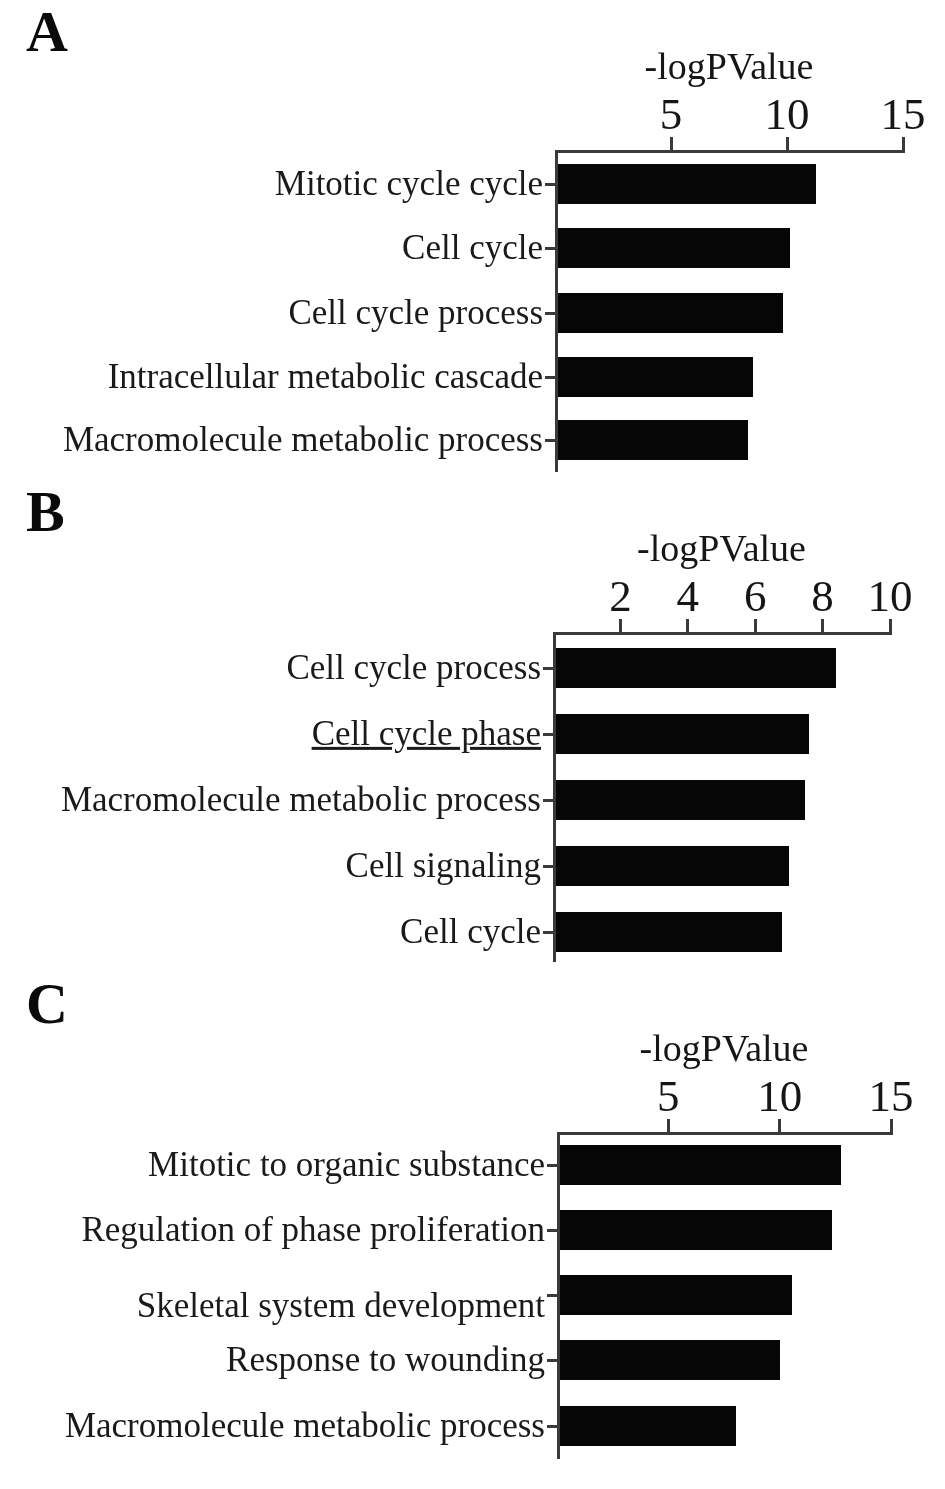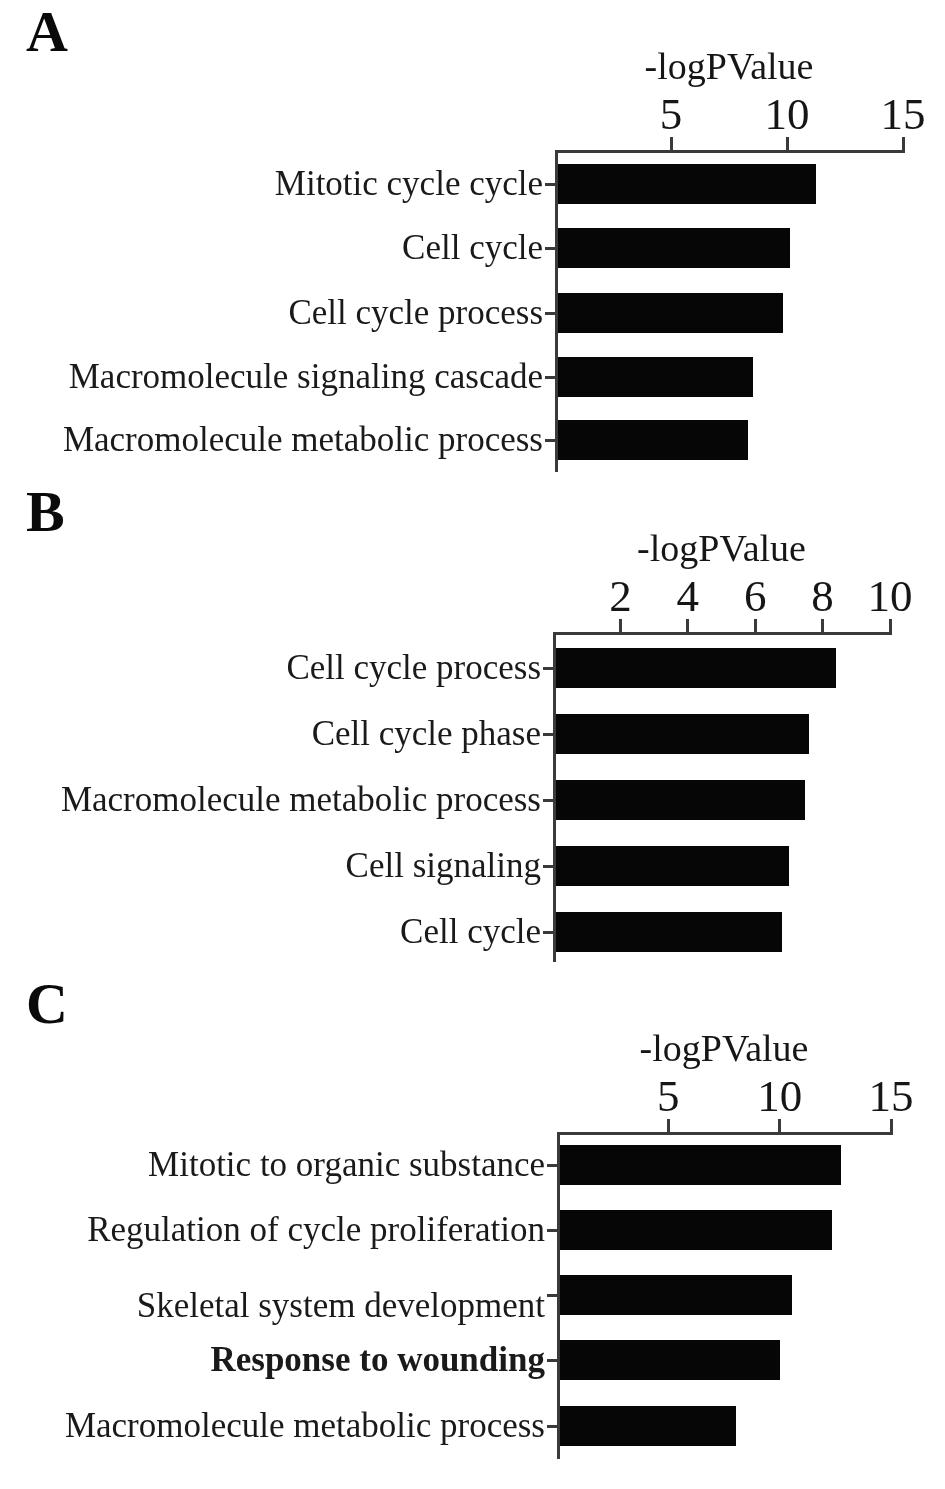--- a/index.html
+++ b/index.html
@@ -96,21 +96,21 @@
         <div class="bar" style="left: 558px; top: 164px; width: 257.5px; height: 40px; background: rgb(6, 6, 6);"></div>
         <div class="category-label" style="right: 402px; top: 184px;">Mitotic cycle cycle</div>
         <div class="category-tick" style="left: 545px; top: 182.5px;"></div>
         <div class="bar" style="left: 558px; top: 228px; width: 232px; height: 40px; background: rgb(6, 6, 6);"></div>
         <div class="category-label" style="right: 402px; top: 248px;">Cell cycle</div>
         <div class="category-tick" style="left: 545px; top: 246.5px;"></div>
         <div class="bar" style="left: 558px; top: 293px; width: 225px; height: 40px; background: rgb(6, 6, 6);"></div>
         <div class="category-label" style="right: 402px; top: 313px;">Cell cycle process</div>
         <div class="category-tick" style="left: 545px; top: 311.5px;"></div>
         <div class="bar" style="left: 558px; top: 357px; width: 194.9px; height: 40px; background: rgb(6, 6, 6);"></div>
-        <div class="category-label" style="right: 402px; top: 377px;">Macromolecule signaling cascade</div>
+        <div class="category-label" style="right: 402px; top: 377px;">Intracellular metabolic cascade</div>
         <div class="category-tick" style="left: 545px; top: 375.5px;"></div>
         <div class="bar" style="left: 558px; top: 420px; width: 190.2px; height: 40px; background: rgb(6, 6, 6);"></div>
         <div class="category-label" style="right: 402px; top: 440px;">Macromolecule metabolic process</div>
         <div class="category-tick" style="left: 545px; top: 438.5px;"></div>
       </div>
   </section>
 
   <section class="panel" id="panel-b">
     <span class="panel-letter">B</span>
     <div class="axis-title">-logPValue</div>
@@ -124,21 +124,21 @@
         <div class="tick-label" style="left: 710.2px; top: 574px;">6</div>
         <div class="tick-mark" style="left: 753.7px; top: 619px;"></div>
         <div class="tick-label" style="left: 777.6px; top: 574px;">8</div>
         <div class="tick-mark" style="left: 821.1px; top: 619px;"></div>
         <div class="tick-label" style="left: 845px; top: 574px;">10</div>
         <div class="tick-mark" style="left: 888.5px; top: 619px;"></div>
         <div class="bar" style="left: 556px; top: 648px; width: 279.7px; height: 40px; background: rgb(6, 6, 6);"></div>
         <div class="category-label" style="right: 404px; top: 668px;">Cell cycle process</div>
         <div class="category-tick" style="left: 543px; top: 666.5px;"></div>
         <div class="bar" style="left: 556px; top: 714px; width: 252.8px; height: 40px; background: rgb(6, 6, 6);"></div>
-        <div class="category-label" style="right: 404px; top: 734px;">Cell cycle phase</div>
+        <div class="category-label" style="right: 404px; top: 734px; text-decoration: underline;">Cell cycle phase</div>
         <div class="category-tick" style="left: 543px; top: 732.5px;"></div>
         <div class="bar" style="left: 556px; top: 780px; width: 249.4px; height: 40px; background: rgb(6, 6, 6);"></div>
         <div class="category-label" style="right: 404px; top: 800px;">Macromolecule metabolic process</div>
         <div class="category-tick" style="left: 543px; top: 798.5px;"></div>
         <div class="bar" style="left: 556px; top: 846px; width: 232.5px; height: 40px; background: rgb(6, 6, 6);"></div>
         <div class="category-label" style="right: 404px; top: 866px;">Cell signaling</div>
         <div class="category-tick" style="left: 543px; top: 864.5px;"></div>
         <div class="bar" style="left: 556px; top: 912px; width: 225.8px; height: 40px; background: rgb(6, 6, 6);"></div>
         <div class="category-label" style="right: 404px; top: 932px;">Cell cycle</div>
         <div class="category-tick" style="left: 543px; top: 930.5px;"></div>
@@ -154,27 +154,27 @@
         <div class="tick-label" style="left: 623.333px; top: 1074px;">5</div>
         <div class="tick-mark" style="left: 666.833px; top: 1119px;"></div>
         <div class="tick-label" style="left: 734.667px; top: 1074px;">10</div>
         <div class="tick-mark" style="left: 778.167px; top: 1119px;"></div>
         <div class="tick-label" style="left: 846px; top: 1074px;">15</div>
         <div class="tick-mark" style="left: 889.5px; top: 1119px;"></div>
         <div class="bar" style="left: 560px; top: 1145px; width: 280.6px; height: 40px; background: rgb(6, 6, 6);"></div>
         <div class="category-label" style="right: 400px; top: 1165px;">Mitotic to organic substance</div>
         <div class="category-tick" style="left: 547px; top: 1163.5px;"></div>
         <div class="bar" style="left: 560px; top: 1210px; width: 271.7px; height: 40px; background: rgb(6, 6, 6);"></div>
-        <div class="category-label" style="right: 400px; top: 1230px;">Regulation of cycle proliferation</div>
+        <div class="category-label" style="right: 400px; top: 1230px;">Regulation of phase proliferation</div>
         <div class="category-tick" style="left: 547px; top: 1228.5px;"></div>
         <div class="bar" style="left: 560px; top: 1275px; width: 231.6px; height: 40px; background: rgb(6, 6, 6);"></div>
         <div class="category-label" style="right: 400px; top: 1295px; margin-top: 11px;">Skeletal system development</div>
         <div class="category-tick" style="left: 547px; top: 1293.5px;"></div>
         <div class="bar" style="left: 560px; top: 1340px; width: 220.4px; height: 40px; background: rgb(6, 6, 6);"></div>
-        <div class="category-label" style="right: 400px; top: 1360px; font-weight: bold;">Response to wounding</div>
+        <div class="category-label" style="right: 400px; top: 1360px;">Response to wounding</div>
         <div class="category-tick" style="left: 547px; top: 1358.5px;"></div>
         <div class="bar" style="left: 560px; top: 1406px; width: 175.9px; height: 40px; background: rgb(6, 6, 6);"></div>
         <div class="category-label" style="right: 400px; top: 1426px;">Macromolecule metabolic process</div>
         <div class="category-tick" style="left: 547px; top: 1424.5px;"></div>
       </div>
   </section>
 
 </main>
 
 </body></html>

